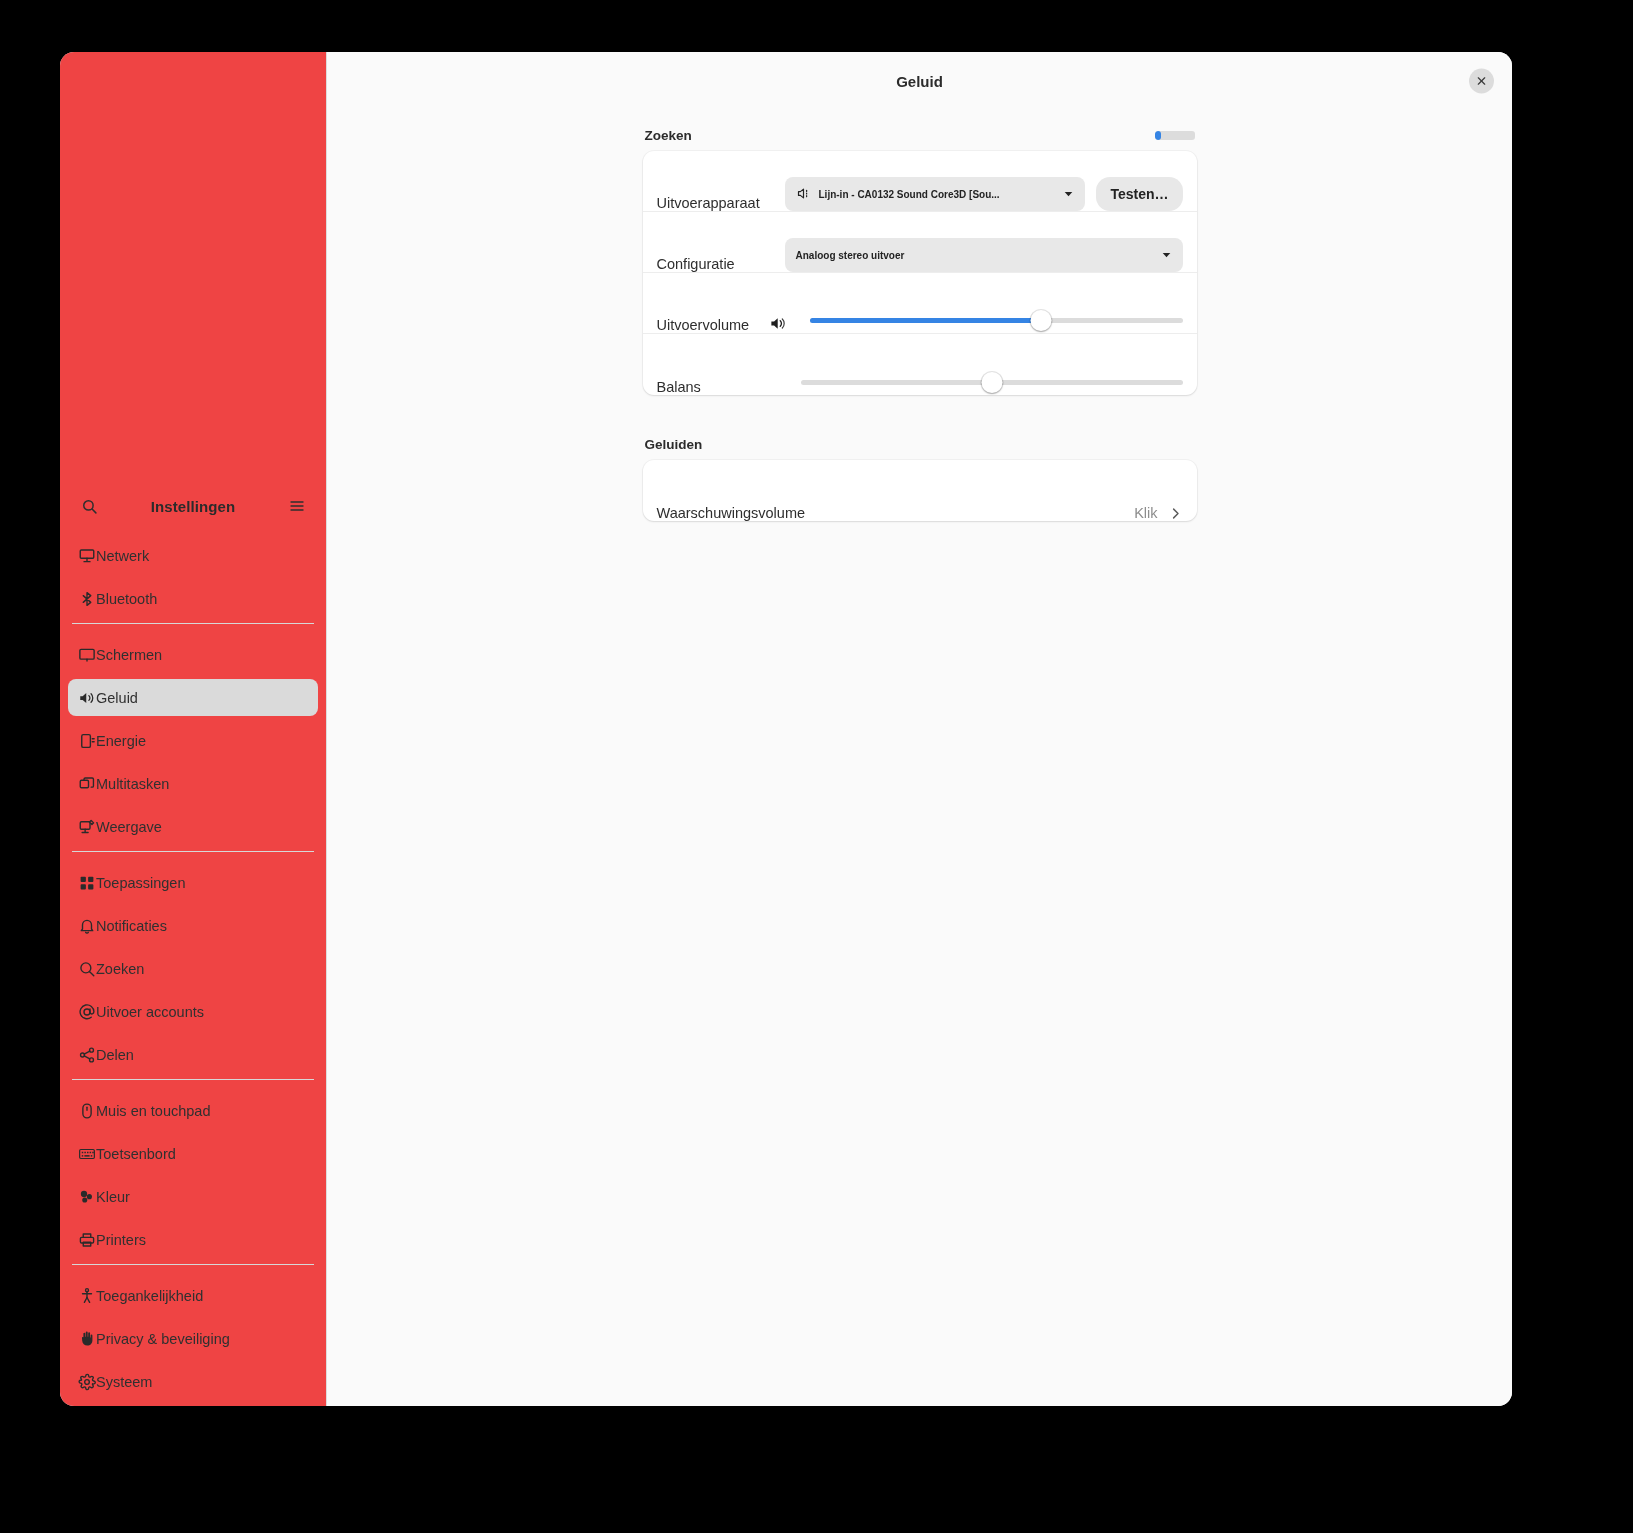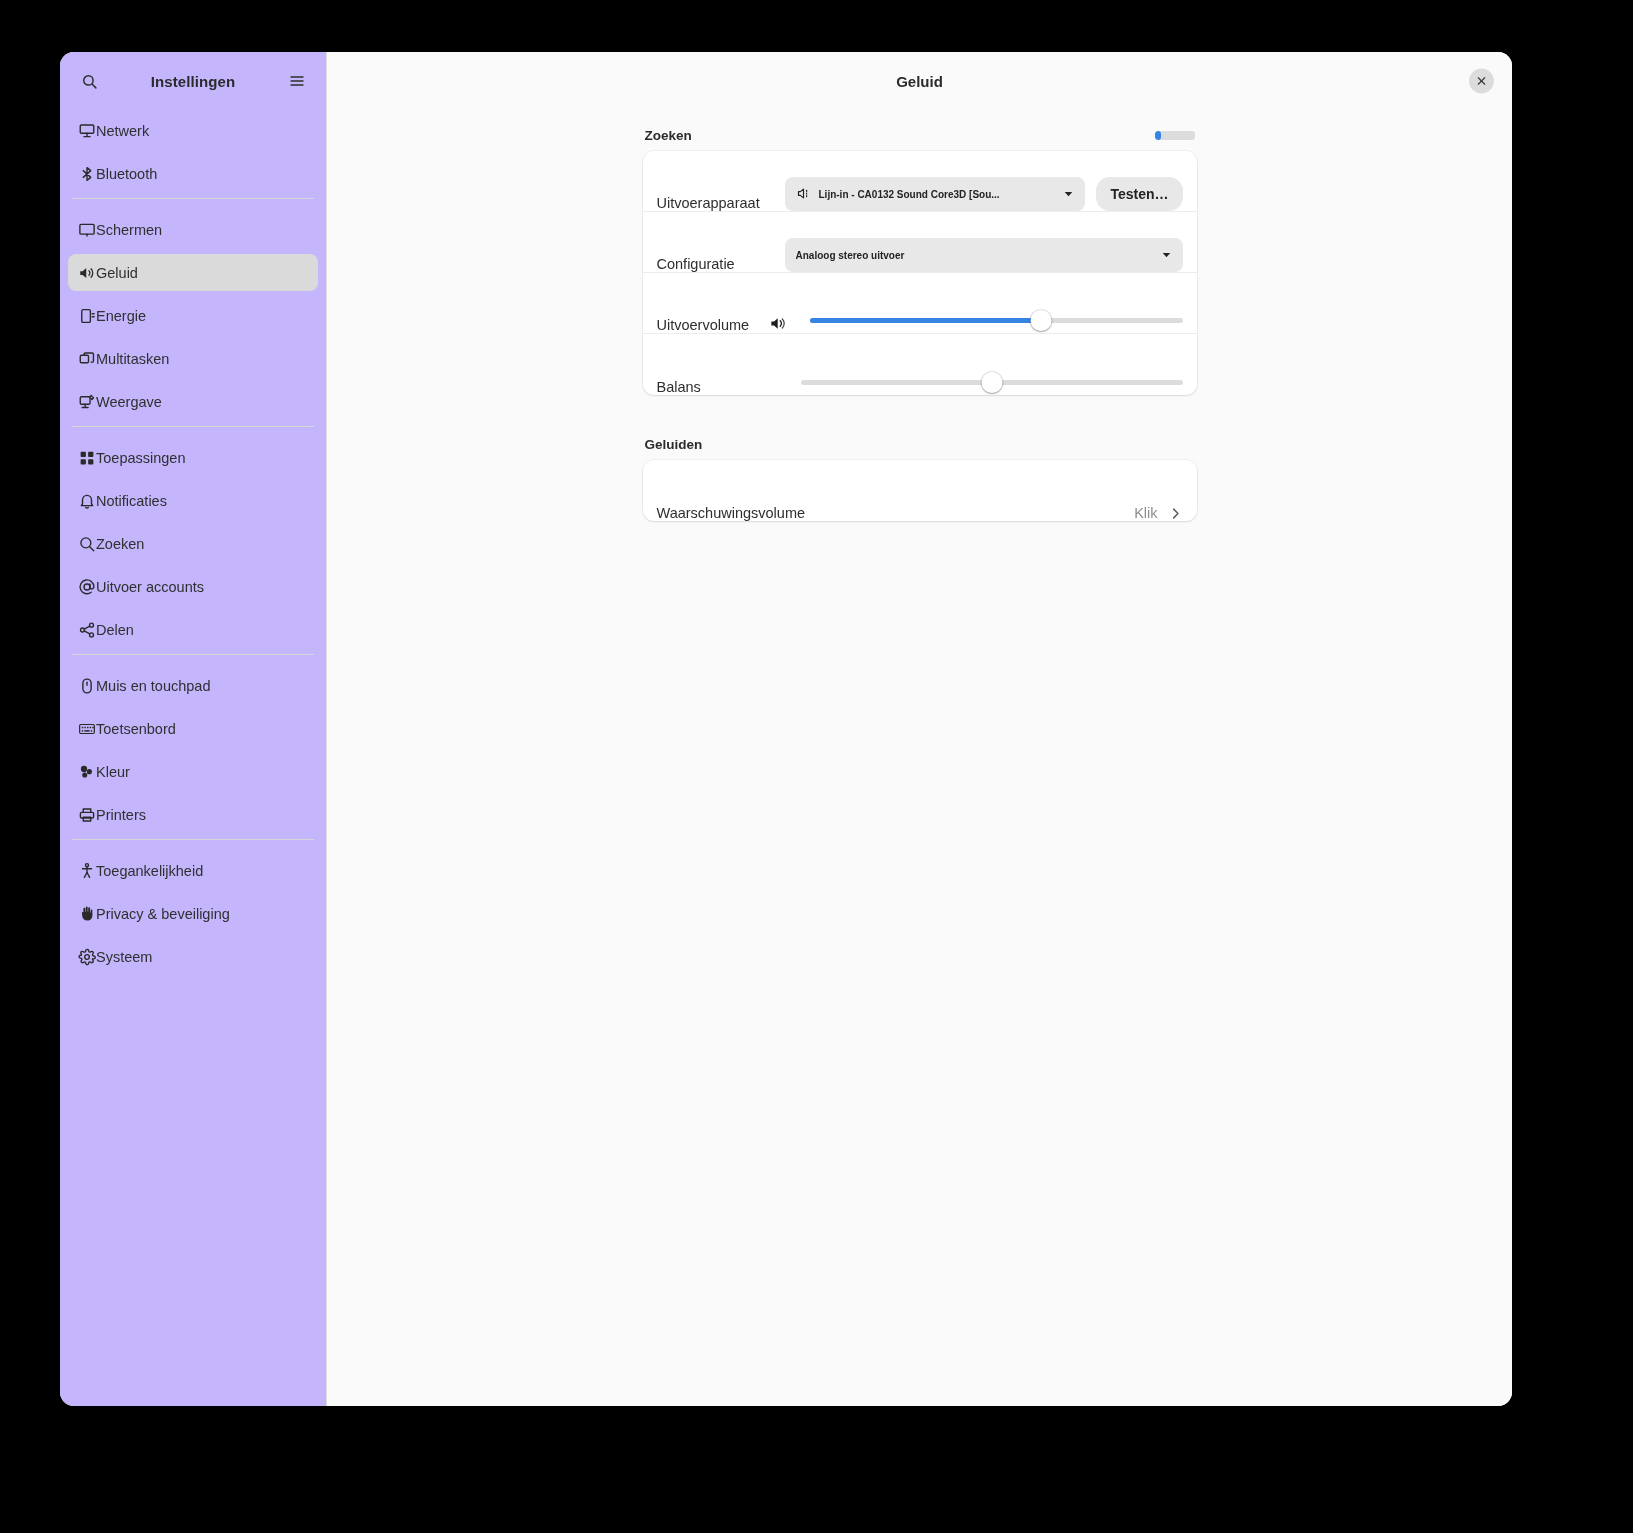--- a/index.html
+++ b/index.html
@@ -15,25 +15,26 @@
     width: 1452px; height: 1354px;
     background: #fafafa;
     border-radius: 14px;
     overflow: hidden;
     display: flex;
     box-shadow: 0 0 0 1px rgba(0,0,0,0.12);
   }
   
   #sidebar {
     width: 267px;
-    background: #c4b5fd;
+    background: #ef4444;
     border-right: 1px solid #dcdcdc;
     display: flex;
     flex-direction: column;
     flex: 0 0 267px;
+    justify-content: flex-end;
   }
   #sidebar-header {
     height: 46px;
     display: flex;
     align-items: center;
     padding: 0 14px;
     gap: 8px;
     margin-top: 6px;
   }
   .hdr-btn {

